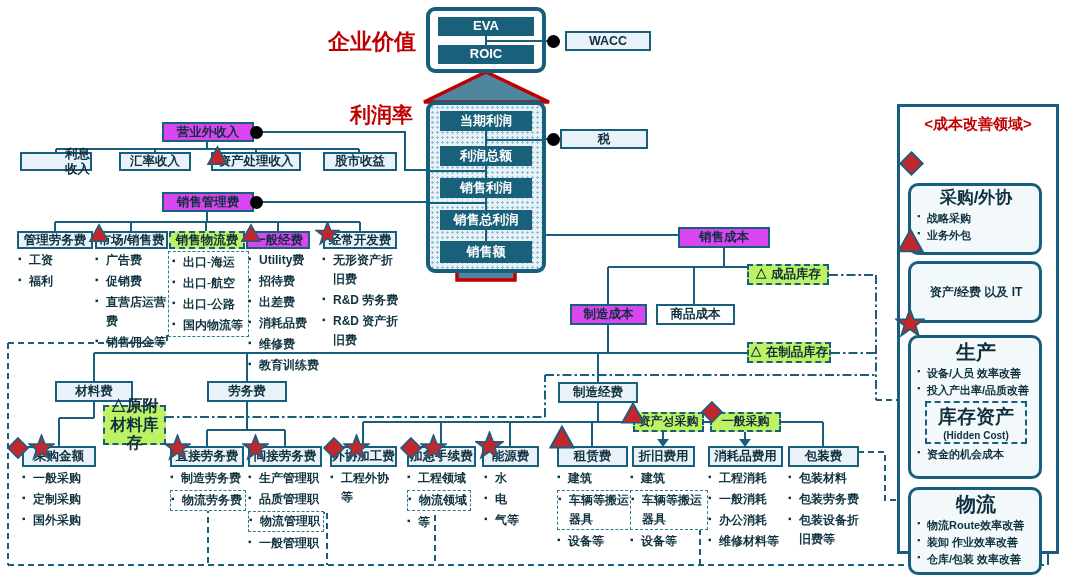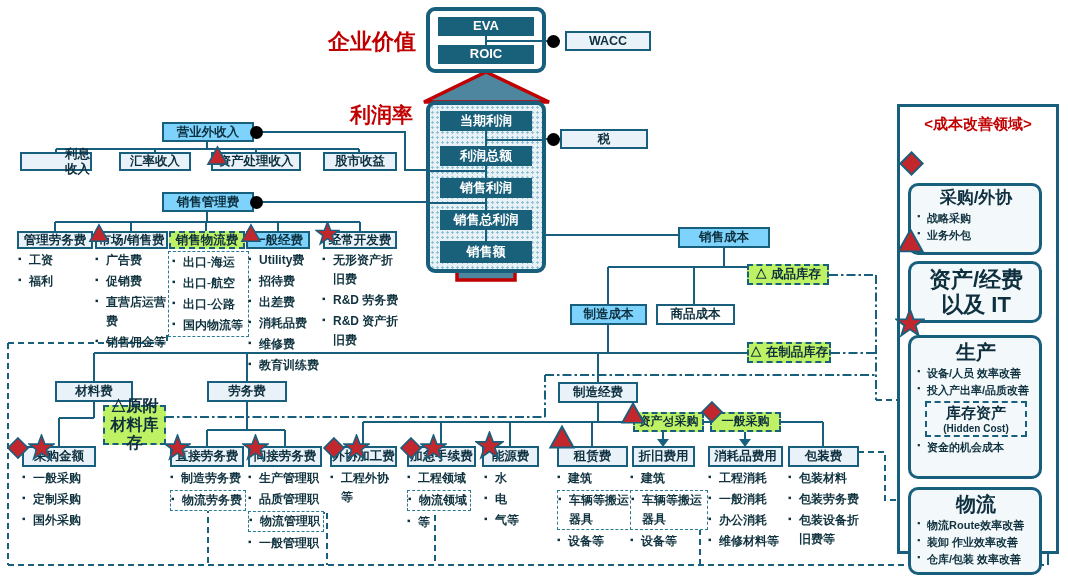--- a/index.html
+++ b/index.html
@@ -2,21 +2,21 @@
 <html><head>
 <meta charset="utf-8">
 <style>
   html,body{margin:0;padding:0;background:#fff;}
   #canvas{position:relative;width:1068px;height:578px;overflow:hidden;
           font-family:"Liberation Sans",sans-serif;background:#fff;}
   svg.wires{position:absolute;left:0;top:0;z-index:0;}
   .bx{position:absolute;box-sizing:border-box;border:2px solid #185f7d;background:#e9f2f8;
       color:#0e2f3e;font-weight:700;font-size:12.5px;line-height:1.15;
       display:flex;align-items:center;justify-content:center;text-align:center;z-index:3;}
-  .med{background:#7dd3fc;font-family:Liberation Serif, serif;}
+  .med{background:#d946ef;font-family:Liberation Serif, serif;}
   .white{background:#fff;}
   .dash{border-style:dashed;border-width:2px;background:#bef264;}
   .dark{background:#19607b;color:#fff;border:none;font-size:13px;}
   .pattern{position:absolute;box-sizing:border-box;border:4px solid #185f7d;border-radius:9px;
       background-color:#e8f1f6;
       background-image:radial-gradient(#8fc0d4 1.2px, rgba(0,0,0,0) 1.2px);
       background-size:5px 5px;z-index:2;}
   .ln{position:absolute;background:#185f7d;z-index:2;}
   .blist{position:absolute;margin:0;padding:0;list-style:none;font-weight:700;font-size:12px;
       line-height:1.58;color:#10333f;z-index:3;}
@@ -30,21 +30,21 @@
   .ptitle{position:absolute;color:#c00000;font-weight:700;font-size:15px;text-align:center;z-index:3;white-space:nowrap;}
   .card{position:absolute;box-sizing:border-box;border:3px solid #185f7d;border-radius:10px;
       background:#f3f8fb;z-index:3;padding:3px 4px 2px 6px;margin-top:29px;}
   .ctitle{font-weight:700;color:#0e2f3e;text-align:center;font-size:17px;line-height:1.1;}
   .big{font-size:20px;}
   .clist{margin:2px 0 0 0;padding:0;list-style:none;font-weight:700;font-size:11px;line-height:1.55;color:#10333f;}
   .clist li{position:relative;padding-left:10px;}
   .clist li::before{content:"▪";position:absolute;left:0;top:0;font-size:9px;}
   .invbox{box-sizing:border-box;border:2px dashed #185f7d;width:102px;margin:2px auto 2px auto;
       text-align:center;font-weight:700;color:#0e2f3e;padding:1px 0;background:#f3f8fb;}
-  .invtitle{font-size:15px;font-family:Liberation Serif, serif;}
+  .invtitle{font-size:19px;font-family:Liberation Serif, serif;}
   .invsub{font-size:10px;line-height:1.1;}
 </style>
 </head>
 <body>
 
 <div id="canvas">
 
   <svg class="wires" width="1068" height="578">
 
     <g>
@@ -303,21 +303,21 @@
     <ul class="clist">
       <li>战略采购</li>
       <li>业务外包</li>
     </ul>
   </div>
   <svg class="marker" style="left:898px;top:150px;width:27px;height:27px;" viewBox="0 0 24 24">
       <polygon points="12,2 22,12 12,22 2,12" fill="#c1272d" stroke="#185f7d" stroke-width="1.6"></polygon>
     </svg>
 
   <div class="card" style="left:908px;top:232px;width:134px;height:62px;display:flex;align-items:center;justify-content:center;">
-    <div class="ctitle" style="font-size:22px;">资产/经费 以及 IT</div>
+    <div class="ctitle" style="font-size:12px;">资产/经费 以及 IT</div>
   </div>
   <svg class="marker" style="left:896px;top:226px;width:29px;height:29px;" viewBox="0 0 24 24">
       <polygon points="12,3 22,21 2,21" fill="#c1272d" stroke="#185f7d" stroke-width="1.6"></polygon>
     </svg>
 
   <div class="card" style="left:908px;top:306px;width:134px;height:144px;">
     <div class="ctitle big">生产</div>
     <ul class="clist">
       <li>设备/人员 效率改善</li>
       <li>投入产出率/品质改善</li>

